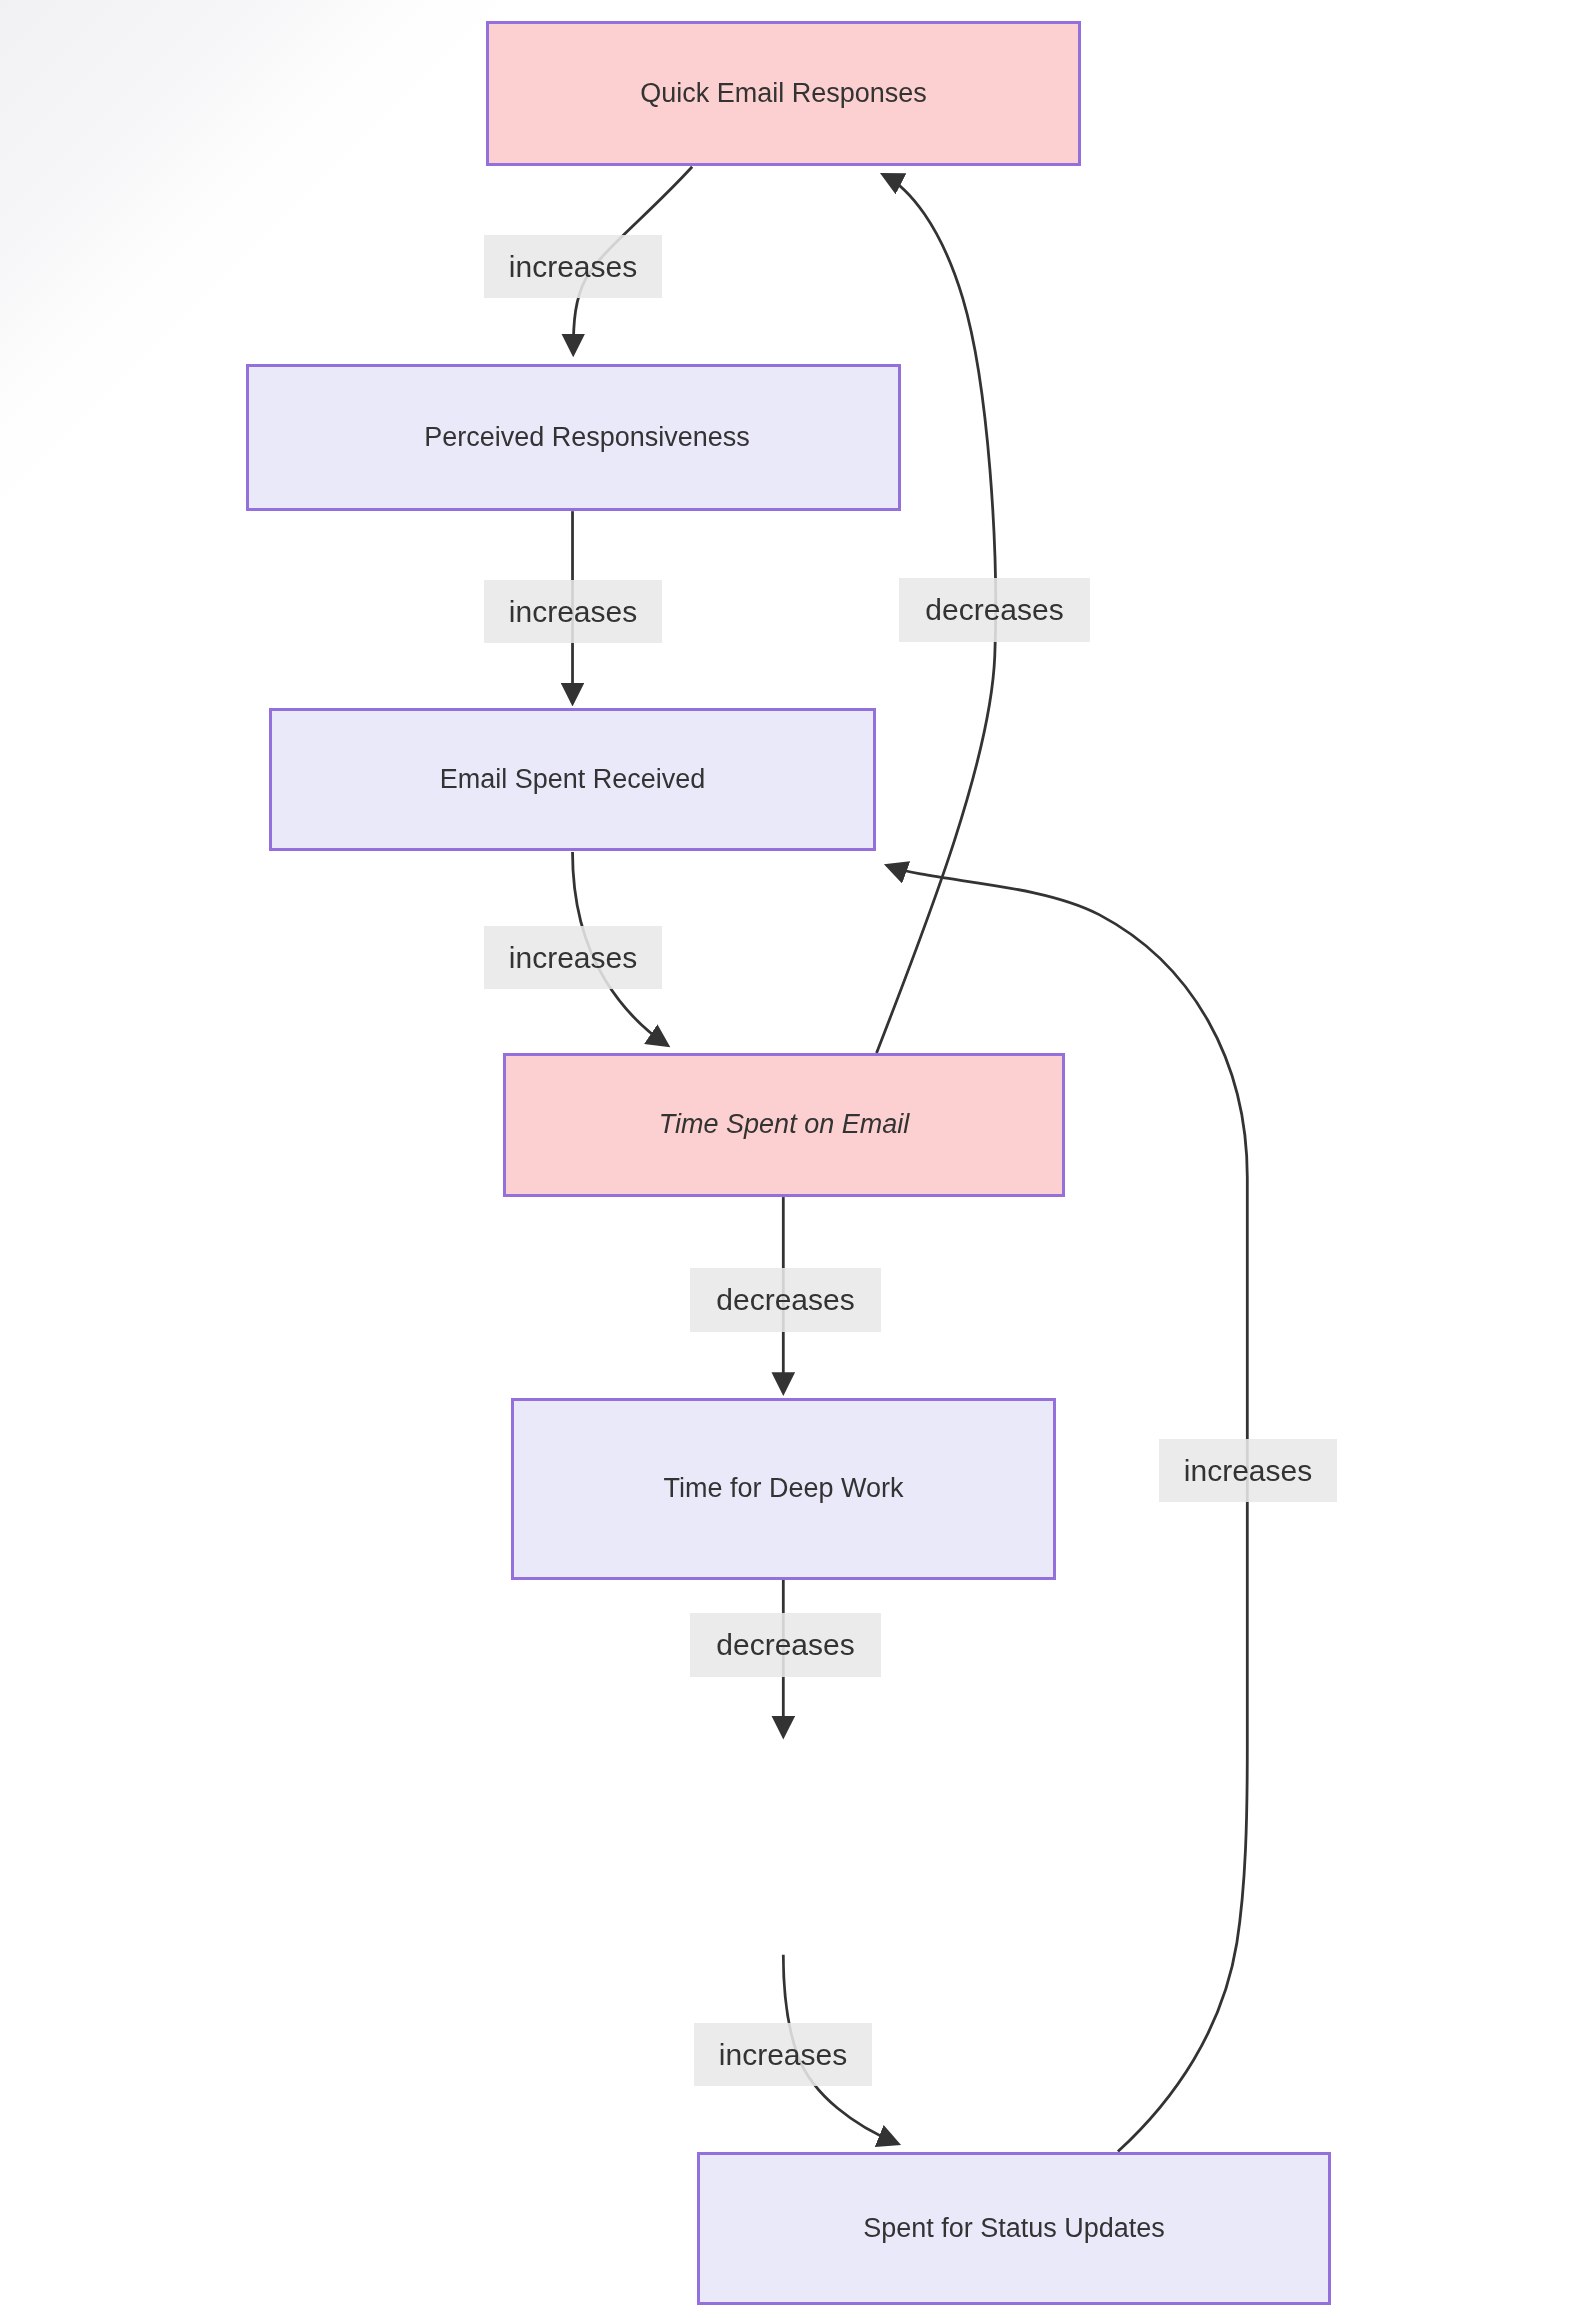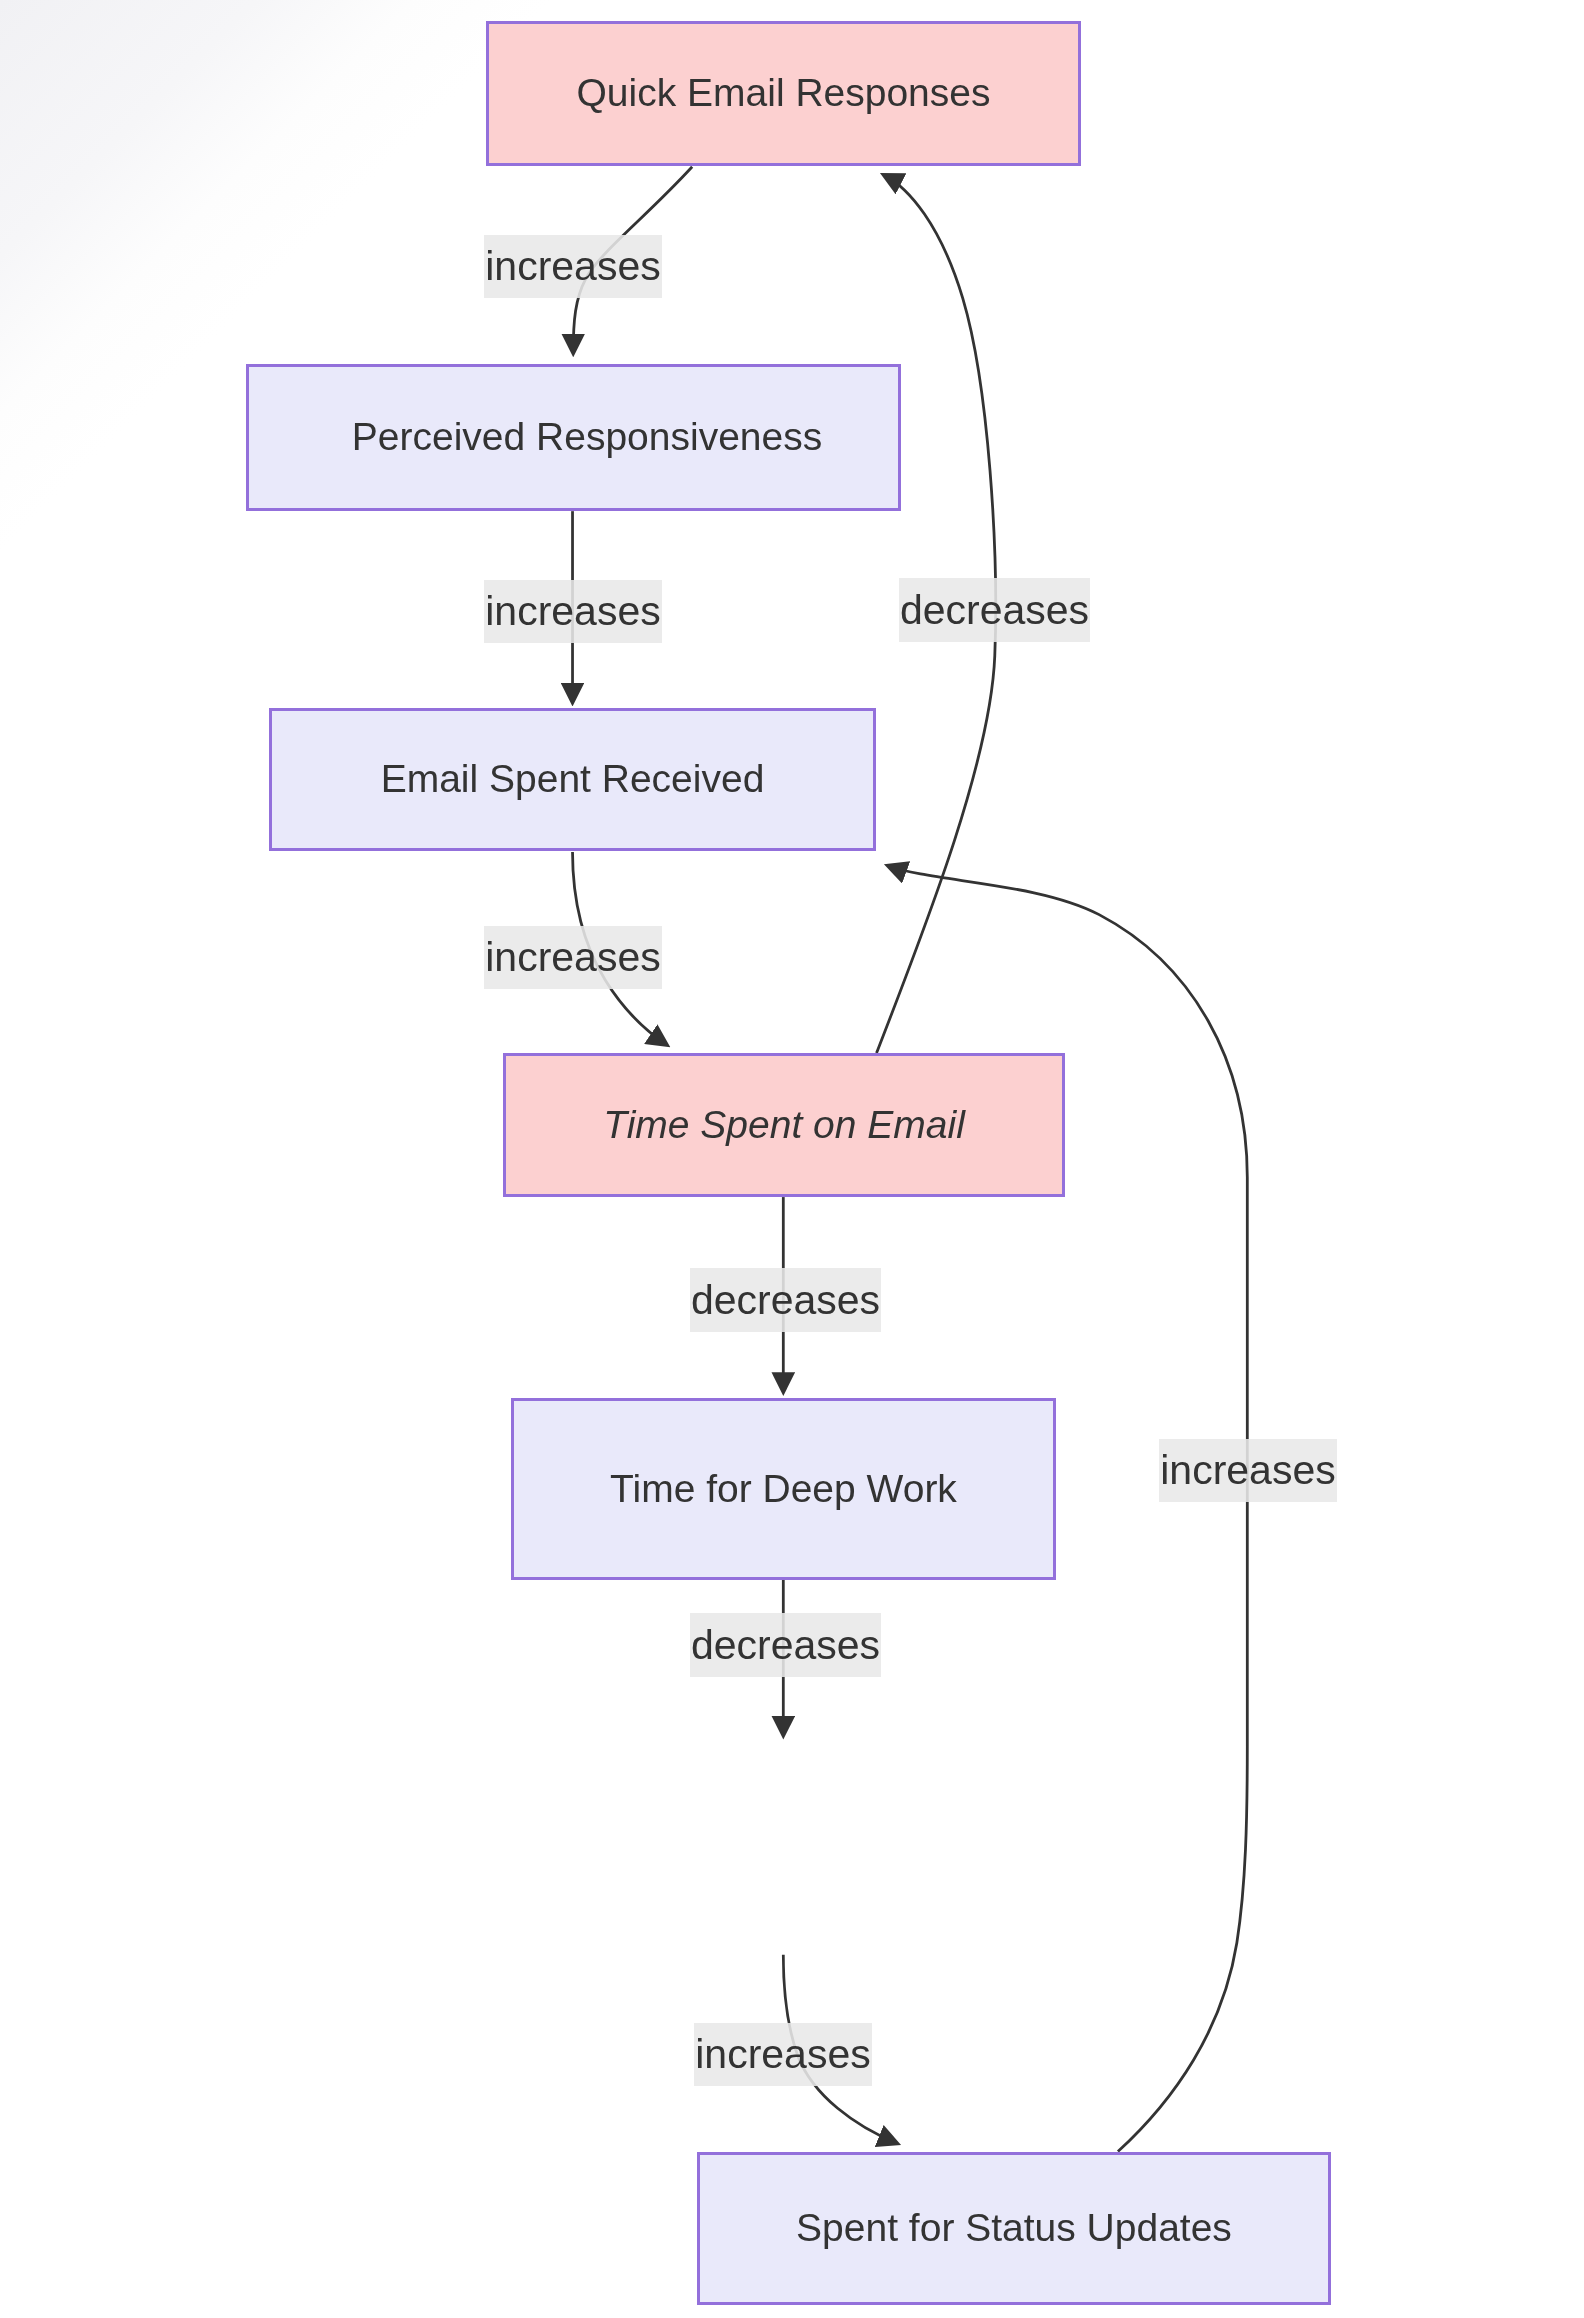--- a/index.html
+++ b/index.html
@@ -30,21 +30,21 @@
   .edges path.edge {
     fill: none;
     stroke: #333333;
     stroke-width: 4px;
   }
   .node {
     position: absolute;
     box-sizing: border-box;
     border: 3.1px solid #9370db;
     color: #333333;
-    font-size: 39px;
+    font-size: 27px;
     line-height: 1.6;
     display: flex;
     align-items: center;
     justify-content: center;
     text-align: left;
   }
   .node span {
     white-space: pre-line;
   }
   .node.default {
@@ -53,21 +53,21 @@
   .node.highlight {
     background: #fcd0d0;
   }
   .edge-label {
     position: absolute;
     display: flex;
     align-items: center;
     justify-content: center;
     background: rgba(232, 232, 232, 0.88);
     color: #333333;
-    font-size: 41px;
+    font-size: 30px;
     text-align: center;
   }
 </style>
 </head>
 <body>
 
 <div class="canvas">
 
   <svg class="edges" viewBox="0 0 2277 3332">
     <defs>

